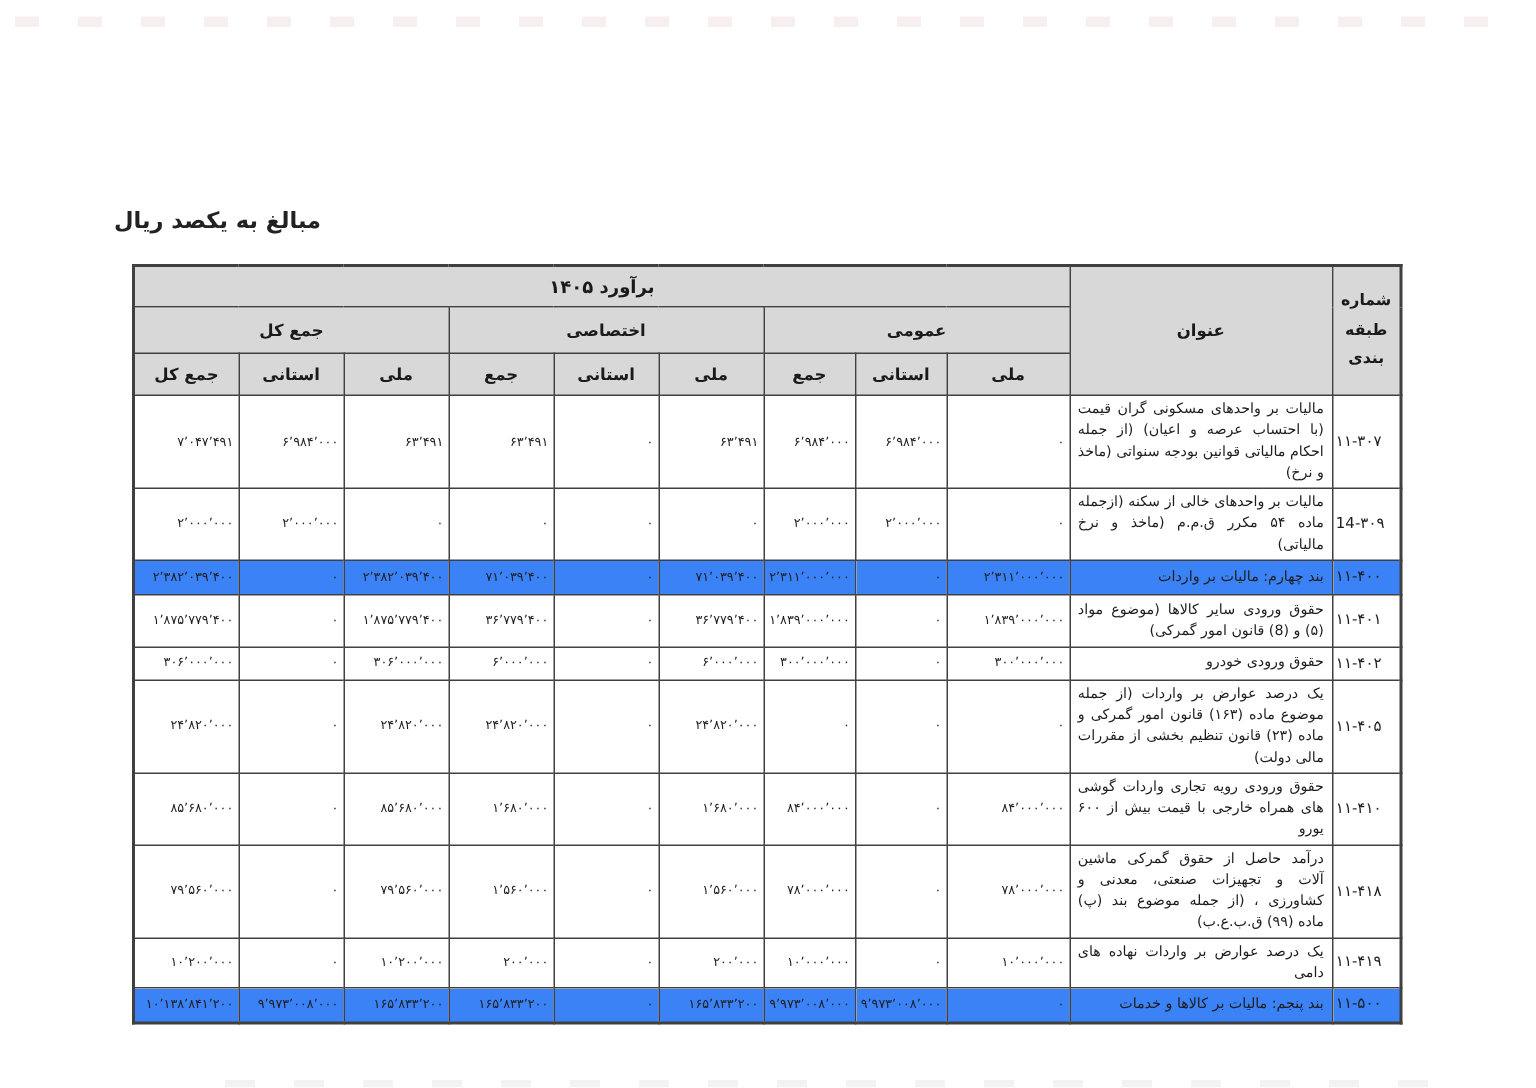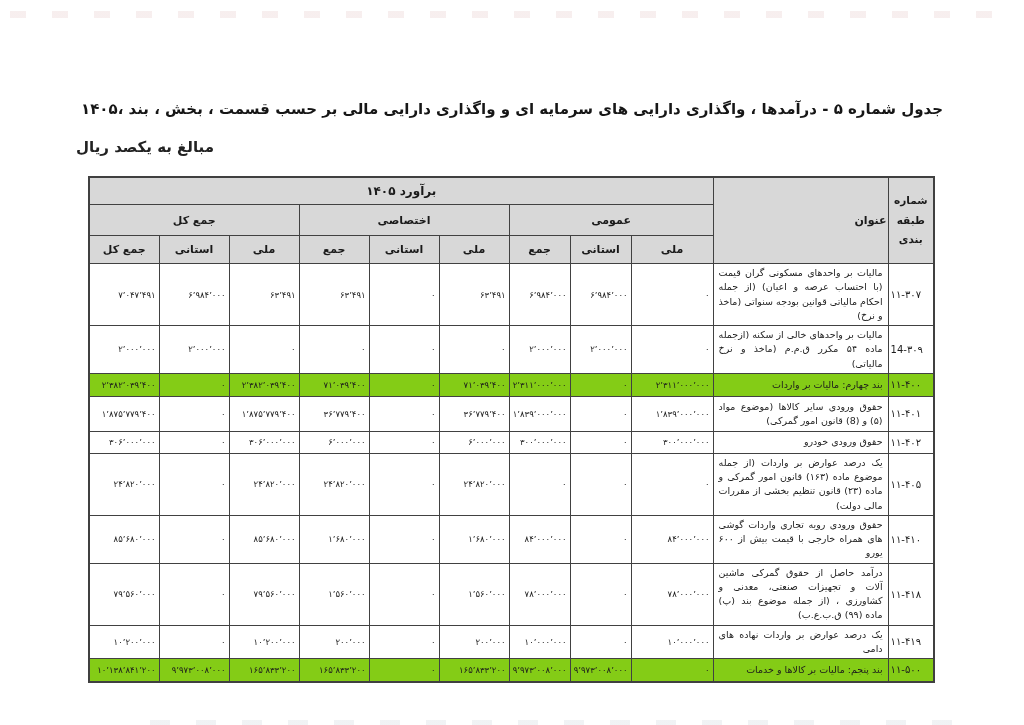--- a/index.html
+++ b/index.html
@@ -13,25 +13,25 @@
         font-size:15px;font-weight:bold;color:#161616;}
   .unit-note{position:absolute;top:138px;left:76px;direction:rtl;font-size:15px;font-weight:bold;color:#222;}
   .budget-table{position:absolute;top:176px;left:88px;width:845px;direction:rtl;
         border-collapse:collapse;table-layout:fixed;border:2px solid #404040;}
   .budget-table td{border:1px solid #414141;overflow:hidden;}
   .hcell{background:#d8d8d8;text-align:center;font-weight:bold;color:#1a1a1a;}
   .h-estimate{font-size:12px;height:24px;}
   .h-group{font-size:11px;height:28px;}
   .h-sub{font-size:11px;height:25px;}
   .h-code{font-size:10.5px;line-height:1.85;padding:0 2px;}
-  .h-title{font-size:11px;text-align:right;}
+  .h-title{font-size:11px;}
   .code-cell{text-align:left;font-size:10px;padding:1px 2px;white-space:nowrap;}
   .title-cell{text-align:justify;font-size:9.5px;line-height:1.5;padding:2px 5px;}
   .value-cell{text-align:right;font-size:8.5px;padding:2px 3px;white-space:nowrap;}
-  tbody tr.band td{background:#84cc16;}
+  tbody tr.band td{background:#3b82f6;}
   tbody tr.band .title-cell{font-weight:normal;}
   tbody tr:nth-child(1){height:44px;}
   tbody tr:nth-child(2){height:37px;}
   tbody tr:nth-child(3){height:23px;}
   tbody tr:nth-child(4){height:35px;}
   tbody tr:nth-child(5){height:22px;}
   tbody tr:nth-child(6){height:44px;}
   tbody tr:nth-child(7){height:34px;}
   tbody tr:nth-child(8){height:44px;}
   tbody tr:nth-child(9){height:22px;}
@@ -39,21 +39,20 @@
   .page-number{position:absolute;top:609px;left:88px;width:845px;text-align:center;
         direction:rtl;font-size:12px;font-weight:bold;color:#222;}
 </style>
 </head>
 <body>
 
 <div class="page">
 
   <div class="watermark-top"></div>
 
-  <div class="doc-title">جدول شماره ۵ - درآمدها ، واگذاری دارایی های سرمایه ای و واگذاری دارایی مالی بر حسب قسمت ، بخش ، بند ،۱۴۰۵</div>
 
   <div class="unit-note">مبالغ به یکصد ریال</div>
 
   <table class="budget-table" dir="rtl">
     <colgroup>
       <col style="width:46px">
         <col style="width:175px">
       <col style="width:82px">
         <col style="width:61px">
         <col style="width:61px">

